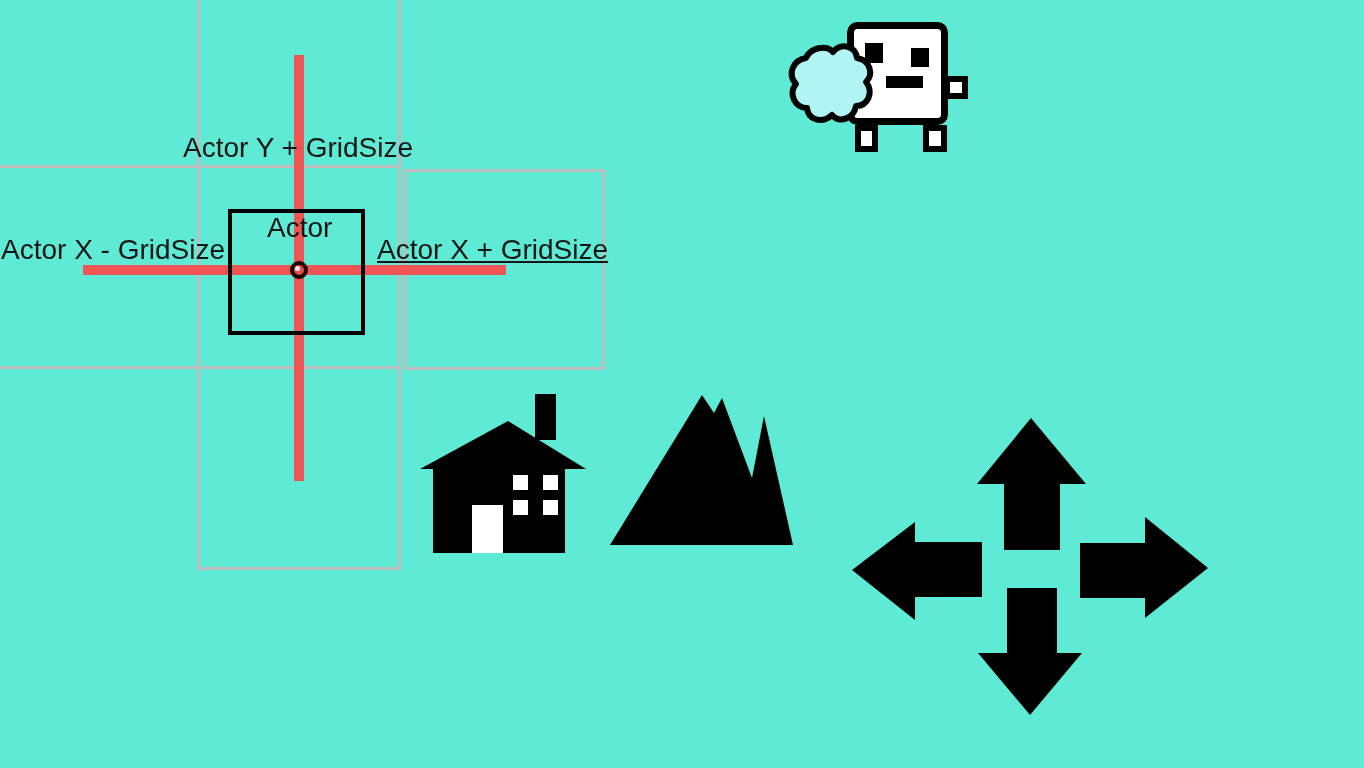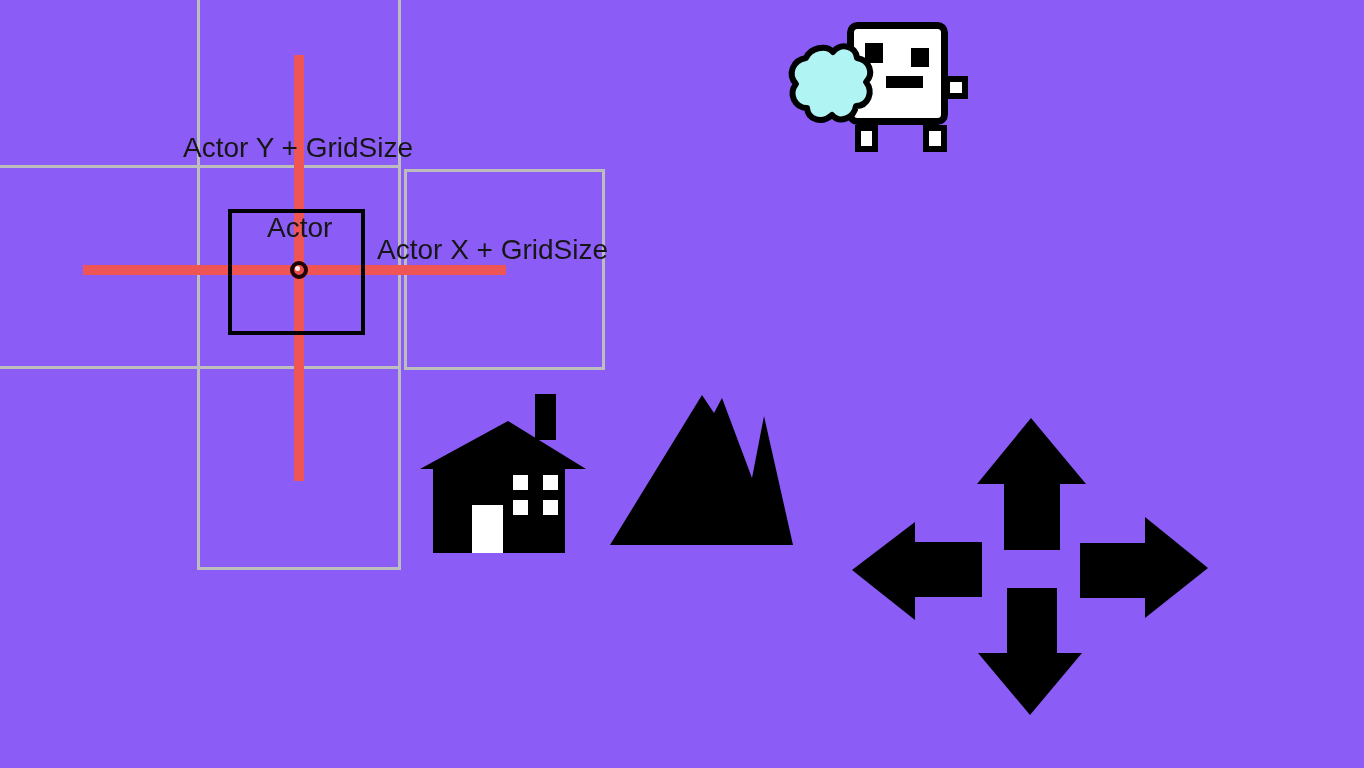--- a/index.html
+++ b/index.html
@@ -1,20 +1,20 @@
 <!DOCTYPE html>
 <html><head>
 <meta charset="utf-8">
 <style>
   html,body{margin:0;padding:0;background:#ffffff;}
   .stage{
     position:relative;
     width:1364px;height:768px;
     overflow:hidden;
-    background:#8b5cf6;
+    background:#5eead4;
     font-family:"Liberation Sans", sans-serif;
   }
   
   .grid-rect{
     position:absolute;
     border:3px solid #bdbdbd;
     box-sizing:border-box;
     background:transparent;
   }
   #grid-col{left:197px;top:-40px;width:204px;height:610px;}
@@ -36,21 +36,21 @@
   .label{
     position:absolute;
     font-size:28px;
     line-height:1.15;
     color:#161616;
     white-space:nowrap;
   }
   #lbl-up{left:183px;top:132px;}
   #lbl-left{left:1px;top:234px;}
   #lbl-actor{left:267px;top:212px;}
-  #lbl-right{left:377px;top:234px;}
+  #lbl-right{left:377px;top:234px;text-decoration:underline;}
   #lbl-down{left:189px;top:377px;}
   
   .marker{
     position:absolute;
     left:290px;top:261px;width:18px;height:18px;
     border:4px solid #1f0303;
     border-radius:50%;
     box-sizing:border-box;
   }
   .marker-dot{
@@ -70,20 +70,21 @@
   <div class="grid-rect" id="grid-col" style="border-color: rgb(189, 189, 189);"></div>
   <div class="grid-rect" id="grid-row" style="border-color: rgb(189, 189, 189);"></div>
   <div class="grid-rect" id="grid-right" style="border-color: rgb(189, 189, 189);"></div>
 
   <div class="redline" id="red-v" style="background-color: rgb(240, 85, 85);"></div>
   <div class="redline" id="red-h" style="background-color: rgb(240, 85, 85);"></div>
 
   <div class="actor-box" style="border-color: rgb(0, 0, 0);"></div>
 
   <span class="label" id="lbl-up" style="color: rgb(22, 22, 22);">Actor Y + GridSize</span>
+  <span class="label" id="lbl-left" style="color: rgb(22, 22, 22);">Actor X - GridSize</span>
   <span class="label" id="lbl-actor" style="color: rgb(22, 22, 22);">Actor</span>
   <span class="label" id="lbl-right" style="color: rgb(22, 22, 22);">Actor X + GridSize</span>
 
   <div class="marker" style="background-color: rgb(232, 75, 75); border-color: rgb(31, 3, 3);">
     <div class="marker-dot" style="background-color: rgb(255, 255, 255);"></div>
   </div>
 
   <svg class="icons" width="1364" height="768" viewBox="0 0 1364 768">
 
     <g>

